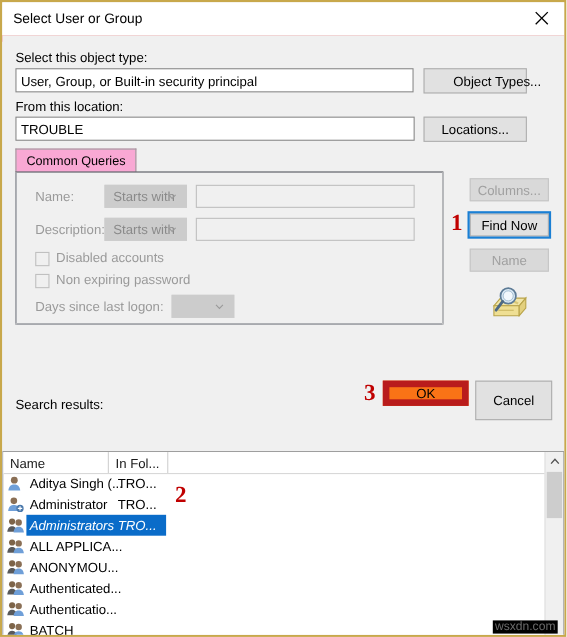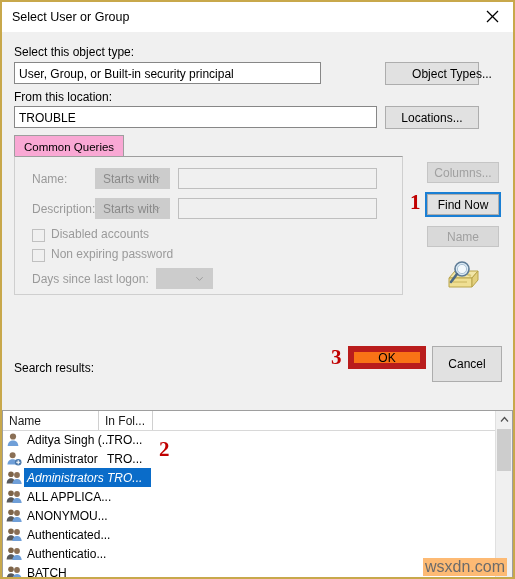--- a/index.html
+++ b/index.html
@@ -296,23 +296,23 @@
   .selbox {
     position: absolute;
     box-sizing: border-box;
     border: 2px solid #1a7fd4;
   }
 
   .watermark {
     position: absolute;
     right: 6px;
     bottom: 1px;
-    font-size: 16px;
+    font-size: 11px;
     color: #6b6b6b;
-    background: #fdba74;
+    background: #000000;
     padding: 0 2px;
   }
 
   .magnifier { position: absolute; }
 </style>
 </head>
 <body>
 
 <div id="screen">
 
@@ -322,21 +322,21 @@
       <svg width="13" height="13" viewBox="0 0 13 13">
         <line x1="1" y1="1" x2="12" y2="12" stroke="#000" stroke-width="1.2"></line>
         <line x1="12" y1="1" x2="1" y2="12" stroke="#000" stroke-width="1.2"></line>
       </svg>
     </div>
   </div>
 
   <div class="dlg-body">
 
     <div class="lbl" style="left:12px; top:13px;">Select this object type:</div>
-    <div class="txtbox" style="left:12px; top:30px; width:307px; height:22px;">User, Group, or Built-in security principal</div>
+    <div class="txtbox" style="left:12px; top:30px; width:362px; height:22px;">User, Group, or Built-in security principal</div>
     <div class="btn" style="left:383px; top:30px; width:94px; height:23px;padding-left:40px;">Object Types...</div>
 
     <div class="lbl" style="left:12px; top:58px;">From this location:</div>
     <div class="txtbox" style="left:12px; top:74px; width:363px; height:22px;">TROUBLE</div>
     <div class="btn" style="left:383px; top:74px; width:94px; height:23px;">Locations...</div>
 
     <div class="tabstrip">
       <div class="tab">Common Queries</div>
     </div>
 

